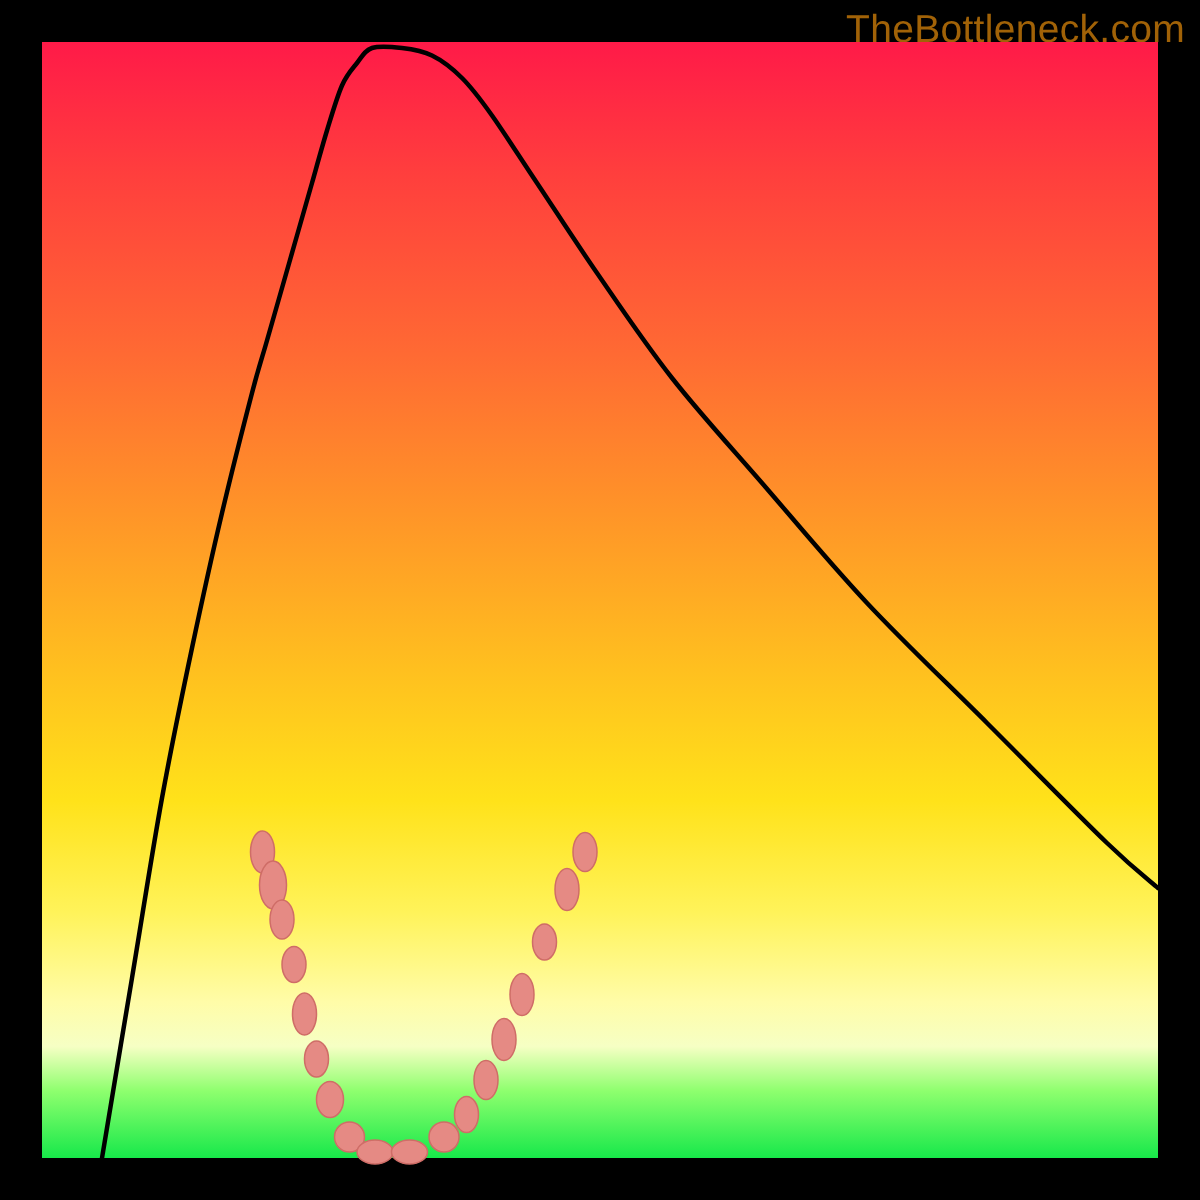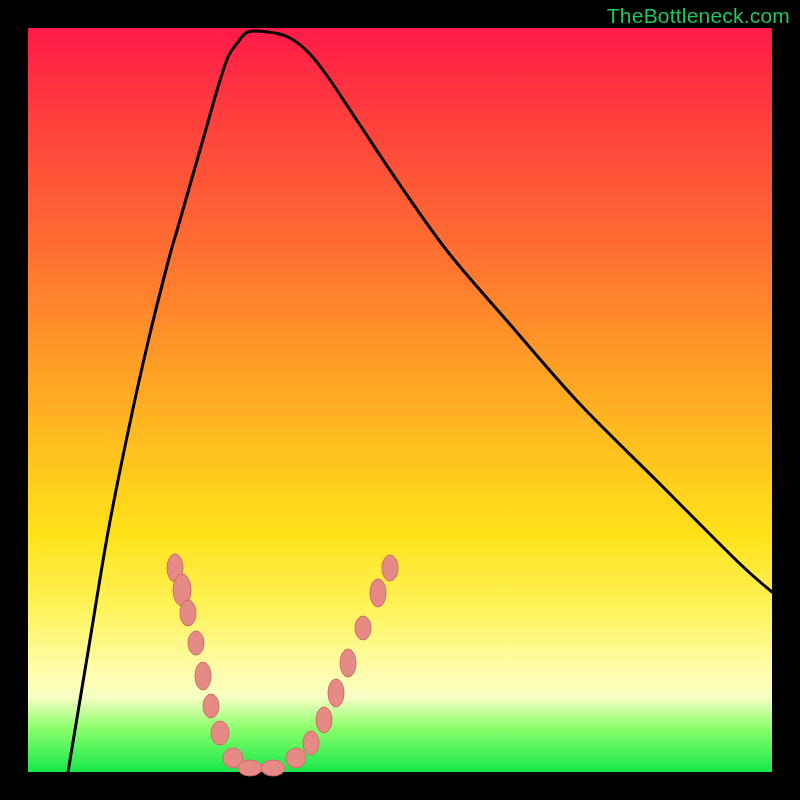--- a/index.html
+++ b/index.html
@@ -36,22 +36,22 @@
       #fffca8 86%,
       #f6ffc4 90%,
       #8eff6e 94%,
       #17e84a 100%
     );
   }
   .watermark {
     position: absolute;
     top: 4px;
     right: 10px;
-    color: #22c55e;
-    font-size: 21px;
+    color: #a16207;
+    font-size: 26px;
     font-weight: 500;
     letter-spacing: 0.2px;
     user-select: none;
   }
   svg.overlay {
     position: absolute;
     left: 0;
     top: 0;
     width: 744px;
     height: 744px;

